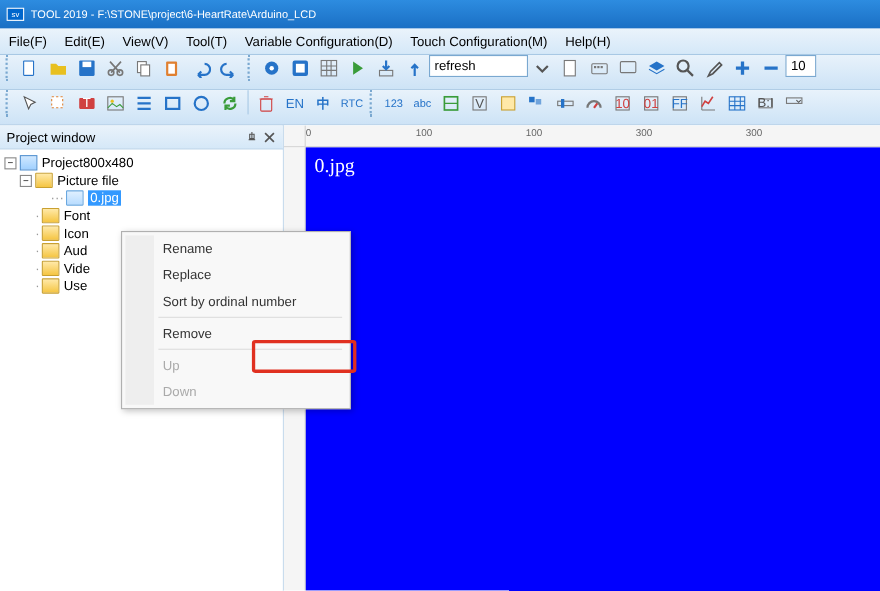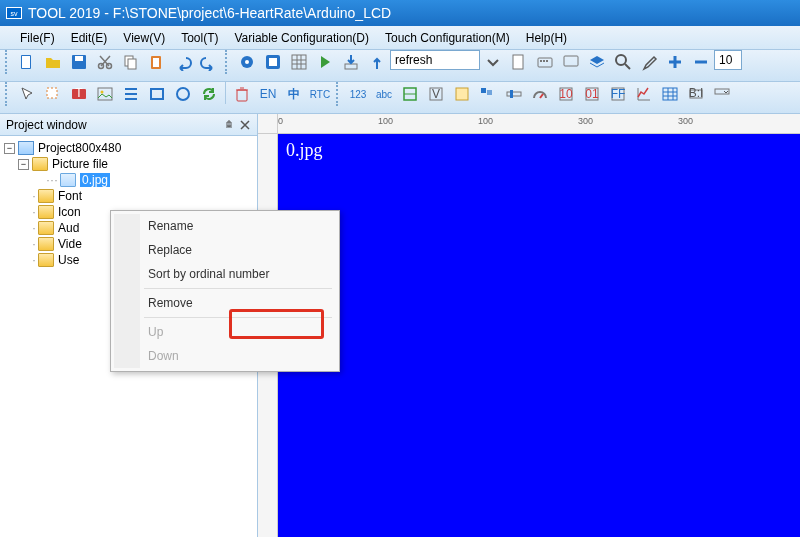--- a/index.html
+++ b/index.html
@@ -1,22 +1,22 @@
 <!DOCTYPE html>
 <html><head>
 <meta charset="utf-8">
 <style>
 * { margin: 0; padding: 0; box-sizing: border-box; font-family: "Segoe UI", Tahoma, sans-serif; font-size: 12px; }
 body { width: 800px; height: 537px; background: #fff; overflow: hidden; position: relative; }
 
 .titlebar { background: linear-gradient(#2d8ce0, #1a6fc4); height: 26px; display: flex; align-items: center; padding: 0 6px; color: #fff; }
 .titlebar-icon { width: 16px; height: 12px; background: #0066cc; margin-right: 6px; border: 1px solid #fff; font-size: 7px; color: #fff; display: flex; align-items: center; justify-content: center; }
-.titlebar-text { font-size: 14px; }
-
-.menubar { background: linear-gradient(#eaf3fb, #d5e8f8); height: 24px; display: flex; align-items: center; padding: 0 12px; border-bottom: 1px solid #a8c8e4; }
+.titlebar-text { font-size: 10px; }
+
+.menubar { background: linear-gradient(#eaf3fb, #d5e8f8); height: 24px; display: flex; align-items: center; padding: 0 0; border-bottom: 1px solid #a8c8e4; }
 .menu-item { padding: 2px 8px; cursor: default; }
 
 .toolbar-row { background: linear-gradient(#e8f2fb, #cde3f6); height: 32px; display: flex; border-bottom: 1px solid #a8c8e4; padding: 0 2px; }
 .tb-grip { width: 6px; height: 24px; border-left: 2px dotted #7aa8d0; margin: 0 3px; }
 .tb-btn { width: 24px; height: 24px; display: flex; align-items: center; justify-content: center; margin: 0 1px; cursor: default; }
 .tb-btn svg { width: 18px; height: 18px; }
 .tb-text { padding: 0 4px; color: #333; }
 .tb-input { height: 20px; border: 1px solid #7aa8d0; padding: 0 4px; background: #fff; }
 .tb-sep { width: 1px; height: 22px; background: #a8c8e4; margin: 0 3px; }
 
@@ -40,21 +40,21 @@
 .tree-dots { color: #999; margin: 0 2px; }
 
 .canvas-area { flex: 1; background: #fff; position: relative; overflow: hidden; }
 .ruler-h { position: absolute; top: 0; left: 20px; right: 0; height: 20px; background: #f5f5f5; border-bottom: 1px solid #ccc; }
 .ruler-v { position: absolute; top: 20px; left: 0; width: 20px; bottom: 0; background: #f5f5f5; border-right: 1px solid #ccc; }
 .ruler-corner { position: absolute; top: 0; left: 0; width: 20px; height: 20px; background: #f5f5f5; border-right: 1px solid #ccc; border-bottom: 1px solid #ccc; }
 .ruler-tick { position: absolute; font-size: 9px; color: #666; top: 2px; }
 .canvas { position: absolute; top: 20px; left: 20px; right: 0; bottom: 0; background: #0000ff; }
 .canvas-label { position: absolute; top: 6px; left: 8px; color: #fff; font-size: 18px; font-family: Georgia, serif; }
 
-.context-menu { position: absolute; top: 210px; left: 110px; width: 230px; background: #f8f8f8; border: 1px solid #b0b0b0; box-shadow: 2px 2px 6px rgba(0,0,0,0.25); padding: 3px; z-index: 100; }
+.context-menu { position: absolute; top: 210px; left: 110px; width: 209px; background: #f8f8f8; border: 1px solid #b0b0b0; box-shadow: 2px 2px 6px rgba(0,0,0,0.25); padding: 3px; z-index: 100; }
 .context-gutter { position: absolute; left: 3px; top: 3px; bottom: 3px; width: 26px; background: #eeeeee; }
 .cm-item { position: relative; padding: 5px 10px 5px 34px; cursor: default; color: #333; }
 .cm-disabled { color: #aaa; }
 .cm-sep { height: 1px; background: #ddd; margin: 2px 4px 2px 30px; }
 .cm-highlight { position: absolute; border: 3px solid #e03020; border-radius: 3px; top: 98px; left: 118px; width: 95px; height: 30px; z-index: 101; pointer-events: none; }
 
 .col-blue { fill: #2673c8; }
 .col-green { fill: #3a9c3a; }
 .col-orange { fill: #e08030; }
 .col-red { fill: #d04040; }

